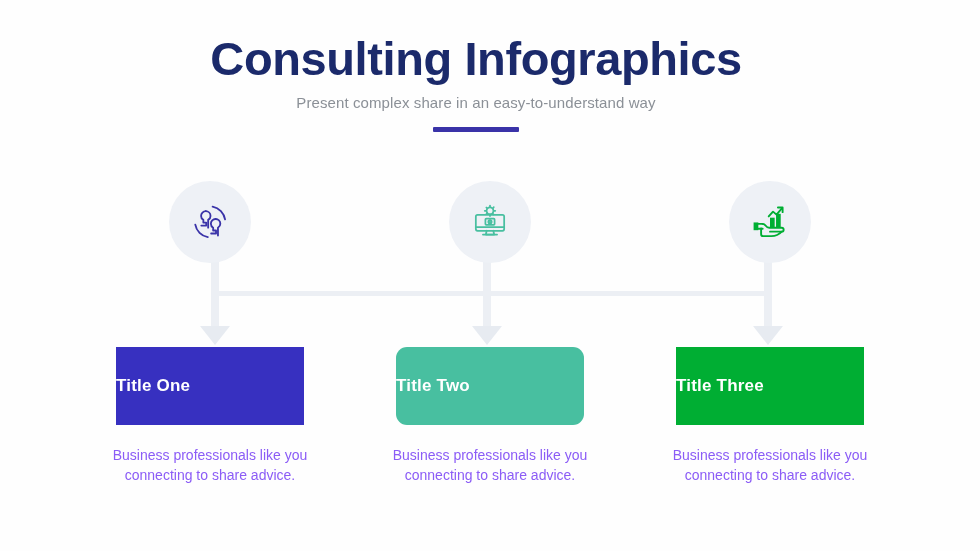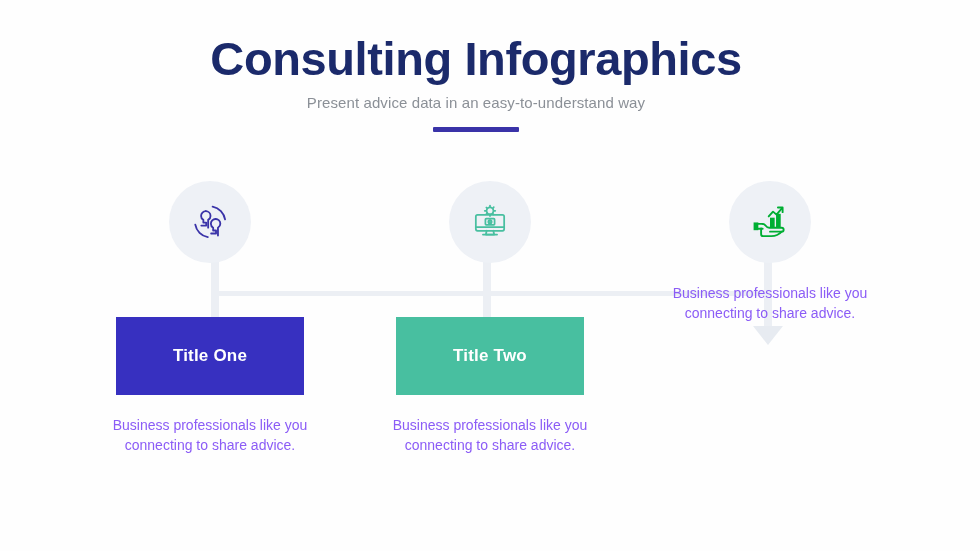--- a/index.html
+++ b/index.html
@@ -87,24 +87,24 @@
     position: relative;
     z-index: 3;
   }
   .icon-circle svg {
     display: block;
   }
 
   .title-box {
     width: 188px;
     height: 78px;
-    margin-top: 54px;
+    margin-top: 84px;
     display: flex;
     align-items: center;
-    justify-content: center;
+    justify-content: flex-start;
     position: relative;
     z-index: 3;
   }
   .title-box-label {
     color: #ffffff;
     font-size: 17px;
     font-weight: bold;
     letter-spacing: 0.2px;
   }
 
@@ -117,21 +117,21 @@
     color: #8b5cf6;
   }
 </style>
 </head>
 <body style="background: rgb(254, 254, 254);">
 
 <div class="slide">
 
   <div class="header">
     <h1 class="main-title" style="color: rgb(27, 42, 107);">Consulting Infographics</h1>
-    <p class="subtitle" style="color: rgb(139, 144, 151);">Present advice data in an easy-to-understand way</p>
+    <p class="subtitle" style="color: rgb(139, 144, 151);">Present complex share in an easy-to-understand way</p>
     <div class="accent-bar" style="background: rgb(58, 51, 168);"></div>
   </div>
 
   <svg class="connectors" width="980" height="551" viewBox="0 0 980 551">
 
     <rect x="215" y="291" width="554" height="5" fill="#eceff4"></rect>
 
     <rect x="211" y="250" width="8" height="82" fill="#eceff4"></rect>
     <rect x="483" y="250" width="8" height="82" fill="#eceff4"></rect>
     <rect x="764" y="250" width="8" height="82" fill="#eceff4"></rect>
@@ -175,21 +175,21 @@
 
             <path d="M20 34.5l-1 4.5h10l-1-4.5"></path>
             <path d="M15.5 39h17"></path>
 
             <rect x="18.5" y="20" width="11" height="7.5" rx="1"></rect>
             <circle cx="24" cy="23.7" r="2"></circle>
             <path d="M24 21.9v3.6"></path>
           </svg>
         </span>
       </div>
-      <div class="title-box" style="background: rgb(72, 191, 160);">
+      <div class="title-box" style="background: rgb(72, 191, 160); border-radius: 11px;">
         <span class="title-box-label">Title Two</span>
       </div>
       <div class="body-text">Business professionals like you connecting to share advice.</div>
     </div>
 
     <div class="column">
       <div class="icon-circle" style="background: rgb(238, 241, 246);">
         <span>
           <svg width="42" height="38" viewBox="0 0 48 44" fill="none" stroke="#00ae33" stroke-width="2.2" stroke-linecap="round" stroke-linejoin="round">
 
@@ -201,17 +201,20 @@
 
             <path d="M5 22.5h5.5v9H5z" fill="#00ae33" stroke="none"></path>
             <path d="M10.5 24.2h5"></path>
             <path d="M10.5 29.8h5"></path>
 
             <path d="M15.5 24.2c1.6 0 2.8 1.1 3.6 2.2 1 1.4 2.3 2.2 4 2.2h14.4a2.3 2.3 0 0 1 0 4.6H24"></path>
             <path d="M37.5 33.2c-3 3.4-7.3 5.2-12 5.2h-9.2a2.6 2.6 0 0 1-2.6-2.6v-6.4"></path>
           </svg>
         </span>
       </div>
+      <div class="title-box" style="background: rgb(0, 174, 51);">
+        <span class="title-box-label">Title Three</span>
+      </div>
       <div class="body-text">Business professionals like you connecting to share advice.</div>
     </div>
 
   </div>
 </div>
 
 </body></html>

